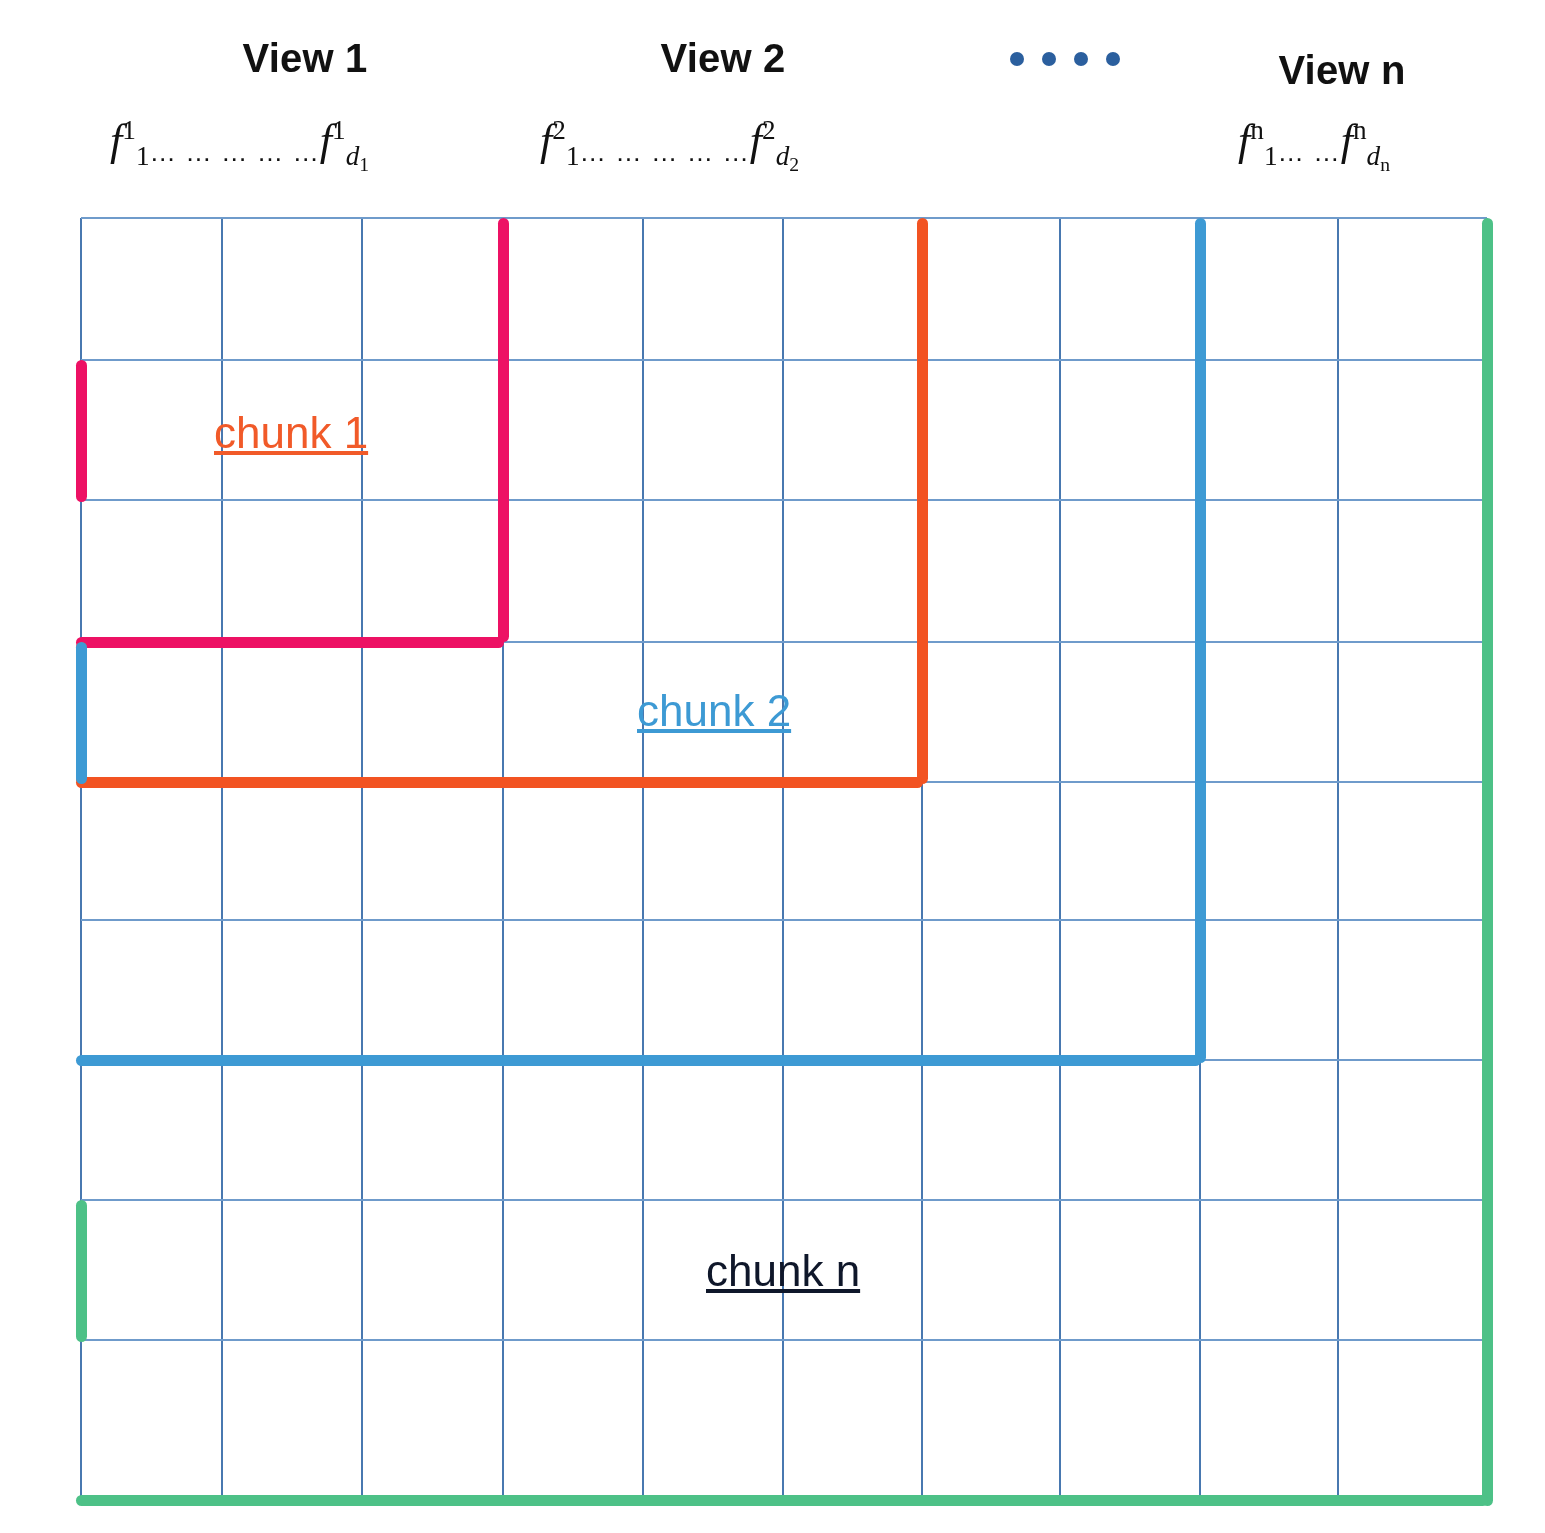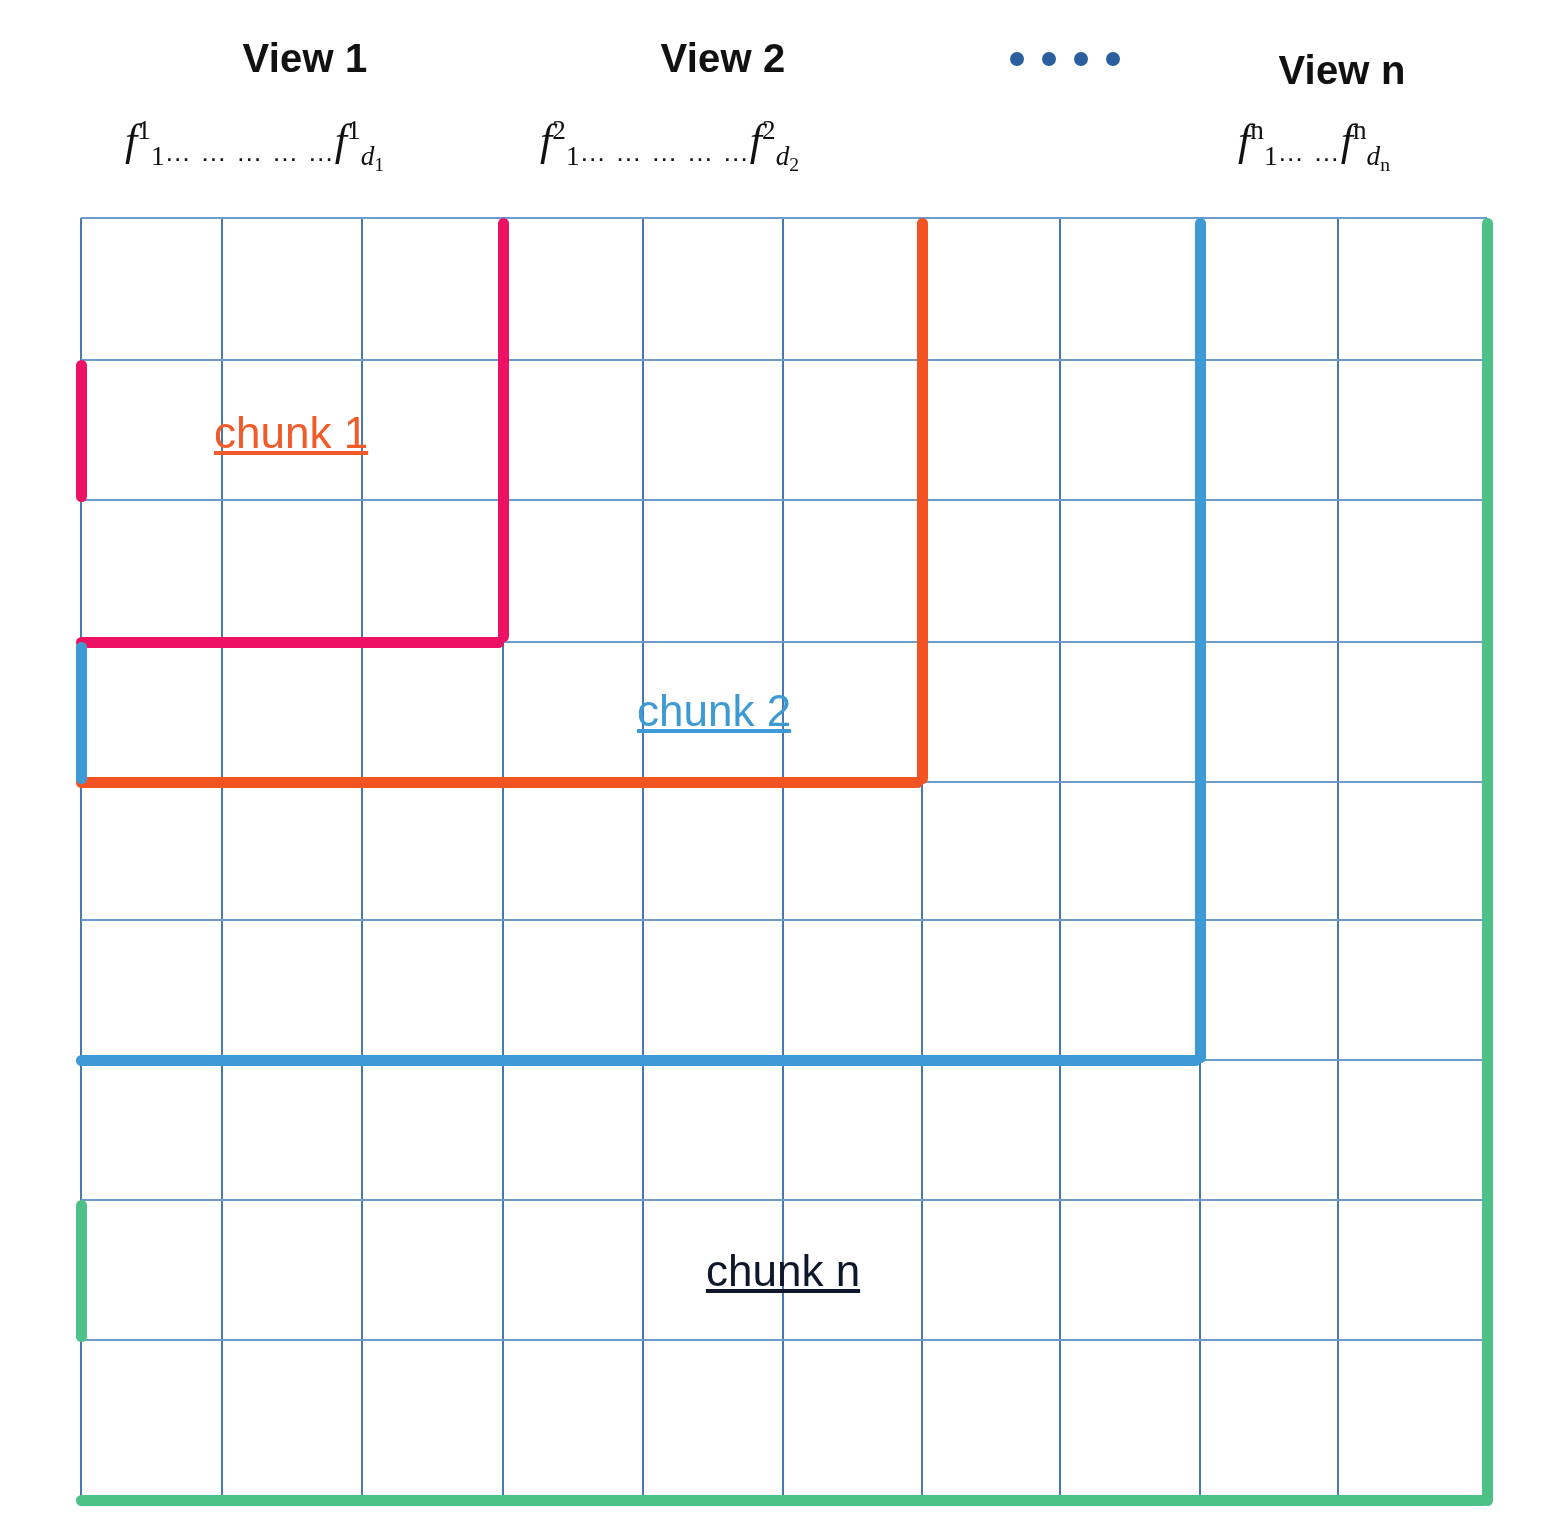--- a/index.html
+++ b/index.html
@@ -100,21 +100,21 @@
 </style>
 </head>
 <body>
 
 <div id="stage">
 
   <div class="view-title" style="left:185px; top:36px; width:240px;">View 1</div>
   <div class="view-title" style="left:603px; top:36px; width:240px;">View 2</div>
   <div class="view-title" style="left:1222px; top:36px; width:240px;margin-top:12px;">View n</div>
 
-  <div class="view-formula" style="left:110px; top:115px;margin-left:15px;">
+  <div class="view-formula" style="left:110px; top:115px;">
     <span class="fvar">f</span><sup>1</sup><sub>1</sub><span class="ellip">… … … … …</span><span class="fvar">f</span><sup>1</sup><sub><span class="fvar">d</span><span class="dsub">1</span></sub>
   </div>
 
   <div class="view-formula" style="left:540px; top:115px;">
     <span class="fvar">f</span><sup>2</sup><sub>1</sub><span class="ellip">… … … … …</span><span class="fvar">f</span><sup>2</sup><sub><span class="fvar">d</span><span class="dsub">2</span></sub>
   </div>
 
   <div class="view-formula" style="left:1238px; top:115px;">
     <span class="fvar">f</span><sup>n</sup><sub>1</sub><span class="ellip">… …</span><span class="fvar">f</span><sup>n</sup><sub><span class="fvar">d</span><span class="dsub">n</span></sub>
   </div>

